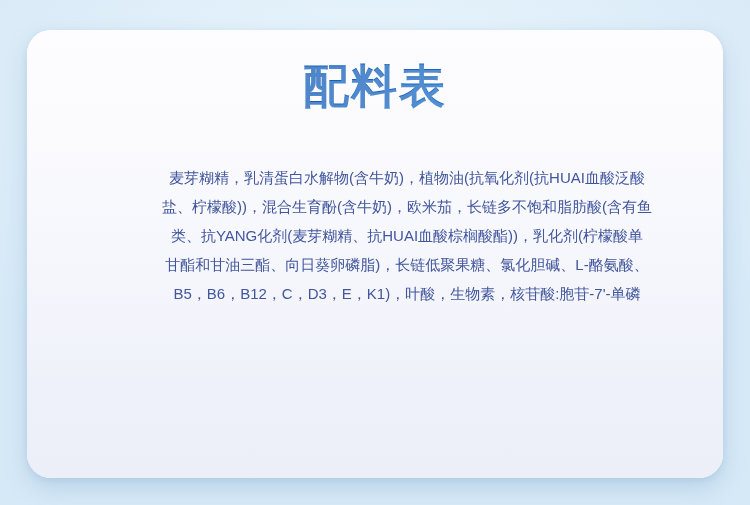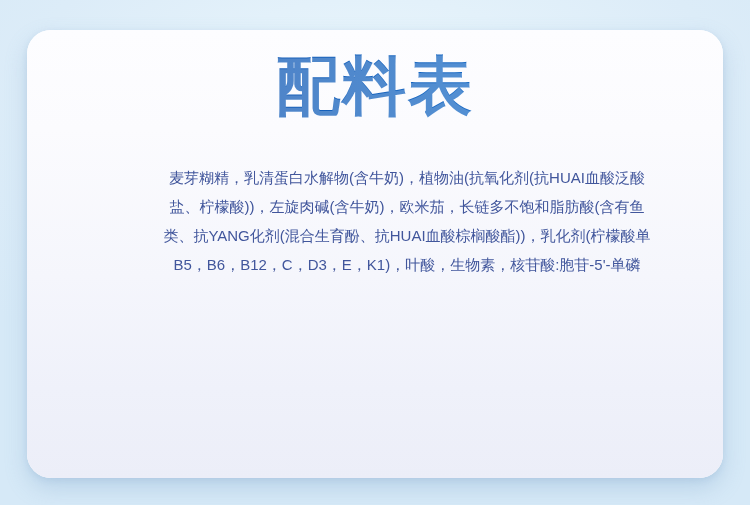--- a/index.html
+++ b/index.html
@@ -52,21 +52,21 @@
         #eceef8 100%);
     overflow: hidden;
   }
 
   .title {
     position: absolute;
     left: 0;
     top: 24px;
     width: 696px;
     text-align: center;
-    font-size: 64px;
+    font-size: 46px;
     line-height: 64px;
     font-weight: bold;
     letter-spacing: 2px;
     color: #1563c0;
     background: linear-gradient(100deg, #0d4fa8 0%, #1259b4 30%, #1a6cc6 68%, #1f74cf 100%);
     -webkit-background-clip: text;
     background-clip: text;
     -webkit-text-fill-color: transparent;
     text-shadow: 0 1px 0 rgba(255,255,255,0.25);
   }
@@ -94,19 +94,20 @@
 <div id="stage">
 
   <div class="card-shadow"></div>
 
   <div class="card">
 
     <div class="title">配料表</div>
 
     <div class="body-text">
       <span class="ln">麦芽糊精，乳清蛋白水解物(含牛奶)，植物油(抗氧化剂(抗HUAI血酸泛酸</span>
-      <span class="ln">盐、柠檬酸))，左旋肉碱(含牛奶)，欧米茄，长链多不饱和脂肪酸(含有鱼</span>
-      <span class="ln">类、抗YANG化剂(混合生育酚、抗HUAI血酸棕榈酸酯))，乳化剂(柠檬酸单</span>
-      <span class="ln">B5，B6，B12，C，D3，E，K1)，叶酸，生物素，核苷酸:胞苷-5'-单磷</span>
+      <span class="ln">盐、柠檬酸))，混合生育酚(含牛奶)，欧米茄，长链多不饱和脂肪酸(含有鱼</span>
+      <span class="ln">类、抗YANG化剂(麦芽糊精、抗HUAI血酸棕榈酸酯))，乳化剂(柠檬酸单</span>
+      <span class="ln">甘酯和甘油三酯、向日葵卵磷脂)，长链低聚果糖、氯化胆碱、L-酪氨酸、</span>
+      <span class="ln">B5，B6，B12，C，D3，E，K1)，叶酸，生物素，核苷酸:胞苷-7'-单磷</span>
     </div>
 
   </div>
 </div>
 
 </body></html>

